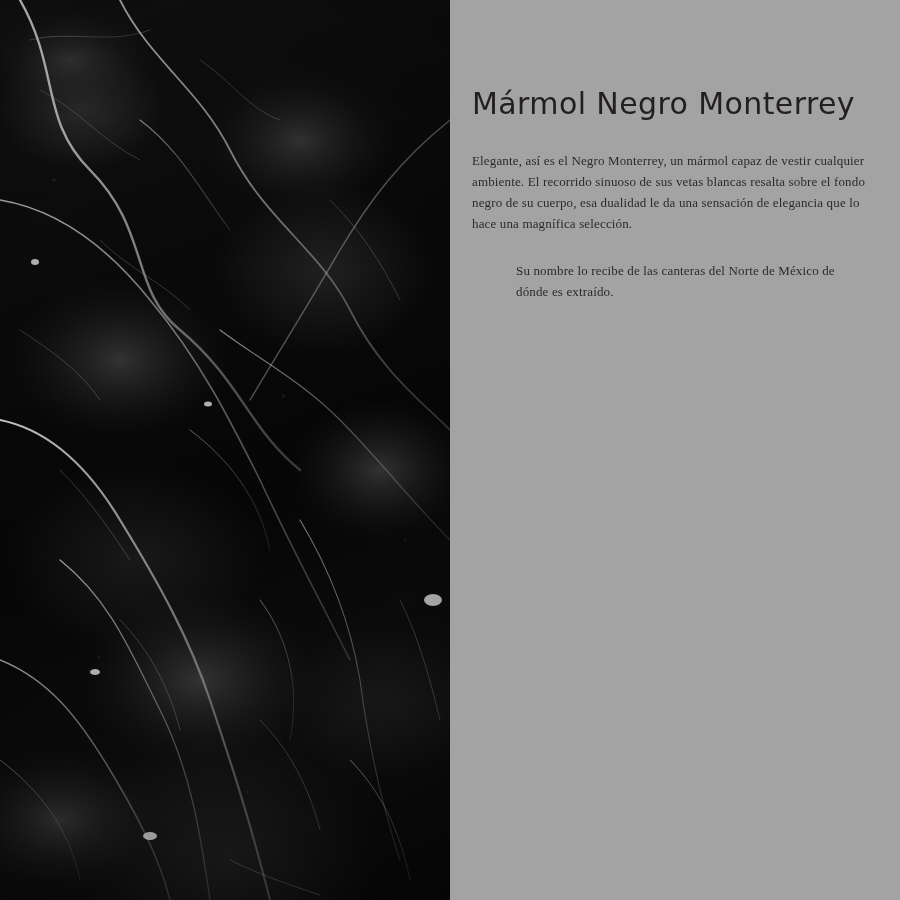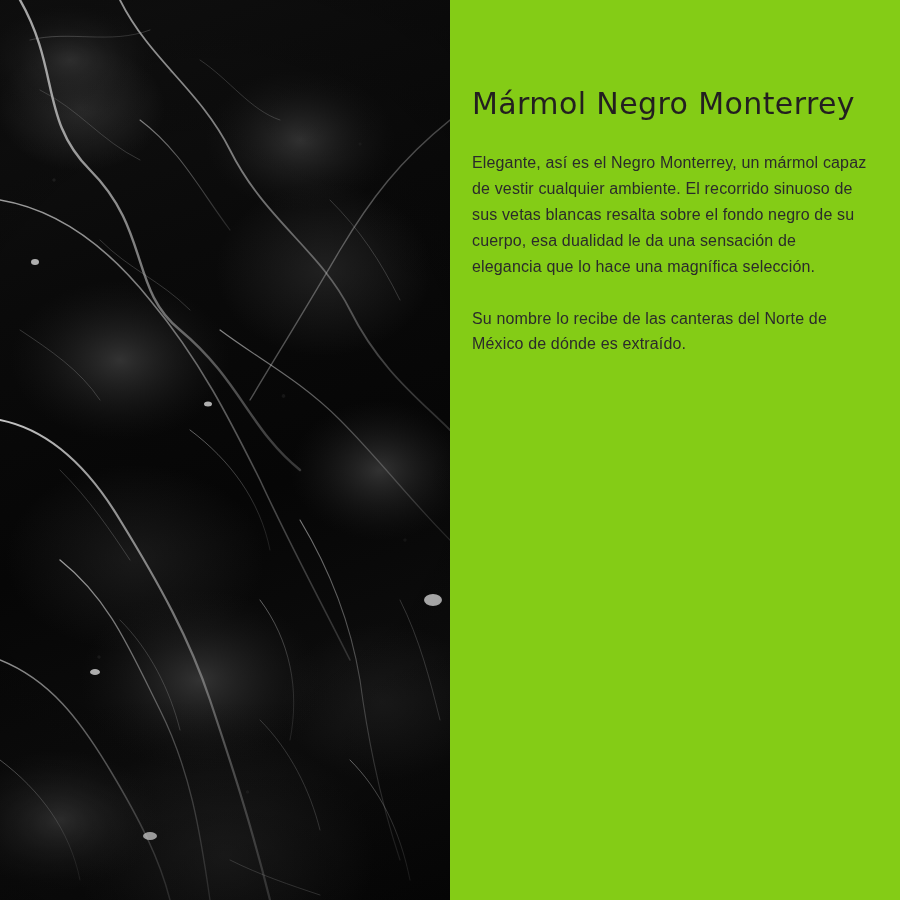--- a/index.html
+++ b/index.html
@@ -68,49 +68,50 @@
     background:
       radial-gradient(ellipse 520px 640px at 45% 48%, rgba(0,0,0,0) 40%, rgba(0,0,0,0.35) 100%);
     pointer-events: none;
   }
 
   
   .text-panel {
     position: relative;
     flex: 1 1 auto;
     height: 900px;
-    background: #84cc16;
+    background: #a3a3a3;
     padding: 86px 30px 0 22px;
     box-sizing: border-box;
   }
   .title {
     font-family: "DejaVu Sans", sans-serif;
     font-size: 30px;
     line-height: 1.2;
     letter-spacing: 0.4px;
     color: #231f20;
     font-weight: 400;
     margin: 0 0 28px 0;
     white-space: nowrap;
   }
   .paragraphs {
     display: block;
   }
   .para {
-    font-family: Liberation Sans, sans-serif;
-    font-size: 16px;
+    font-family: Liberation Serif, serif;
+    font-size: 13px;
     line-height: 1.62;
     letter-spacing: 0.15px;
     color: #2b2b2b;
     font-weight: 400;
     margin: 0 0 26px 0;
     max-width: 400px;
   }
   .para:last-child {
     margin-bottom: 0;
+    margin-left: 44px;
   }
 </style>
 </head>
 <body>
 
 <div class="page">
 
   <div class="image-panel">
     <div class="marble-base"></div>
     <div class="marble-speckle"></div>

